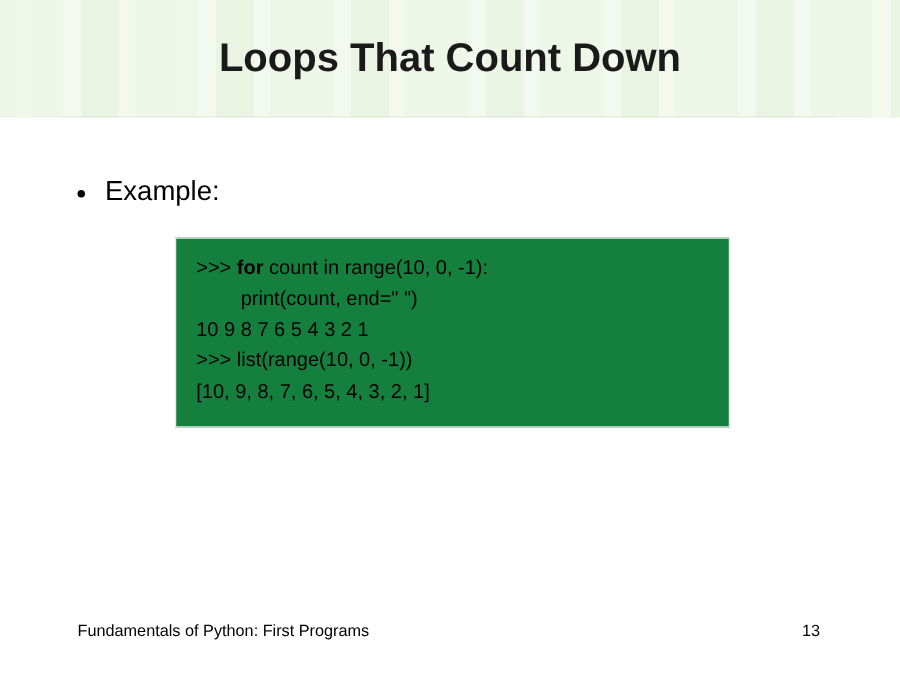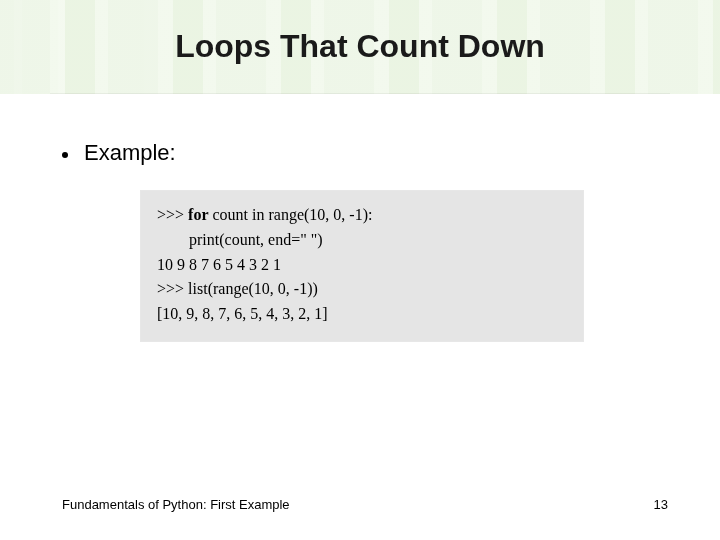--- a/index.html
+++ b/index.html
@@ -59,39 +59,39 @@
     margin-right: 16px;
     margin-top: 12px;
     align-self: flex-start;
   }
   .code-box {
     position: absolute;
     left: 140px;
     top: 190px;
     width: 444px;
     padding: 12px 16px 14px 16px;
-    background: #e5e5e5;
+    background: #15803d;
     border: 1px solid #e7e7e7;
-    font-family: Liberation Serif, serif;
+    font-family: Liberation Sans, sans-serif;
     font-size: 16px;
     line-height: 1.55;
     color: #000;
   }
   .code-box .bold { font-weight: 700; }
   .footer {
     position: absolute;
     left: 62px;
     bottom: 28px;
     width: 600px;
     font-size: 13px;
     color: #000;
   }
   .pagenum {
     position: absolute;
-    right: 52px;
+    right: 64px;
     bottom: 28px;
     font-size: 13px;
     color: #000;
     text-align: right;
   }
 </style>
 </head>
 <body>
 
 <div class="slide">
@@ -106,16 +106,16 @@
 
   <div class="code-box">
     <div><span>&gt;&gt;&gt; </span><span class="bold">for</span><span> count in range(10, 0, -1):</span></div>
     <div style="white-space: pre;">        print(count, end=" ")</div>
     <div></div>
     <div>10 9 8 7 6 5 4 3 2 1</div>
     <div>&gt;&gt;&gt; list(range(10, 0, -1))</div>
     <div>[10, 9, 8, 7, 6, 5, 4, 3, 2, 1]</div>
   </div>
 
-  <div class="footer">Fundamentals of Python: First Example</div>
+  <div class="footer">Fundamentals of Python: First Programs</div>
   <div class="pagenum">13</div>
 
 </div>
 
 </body></html>

